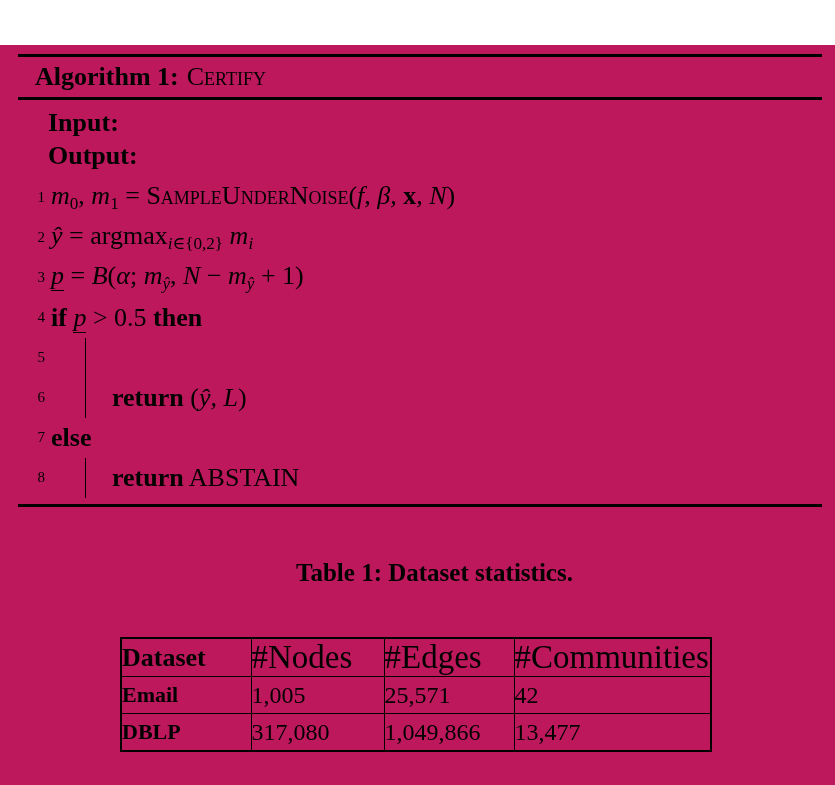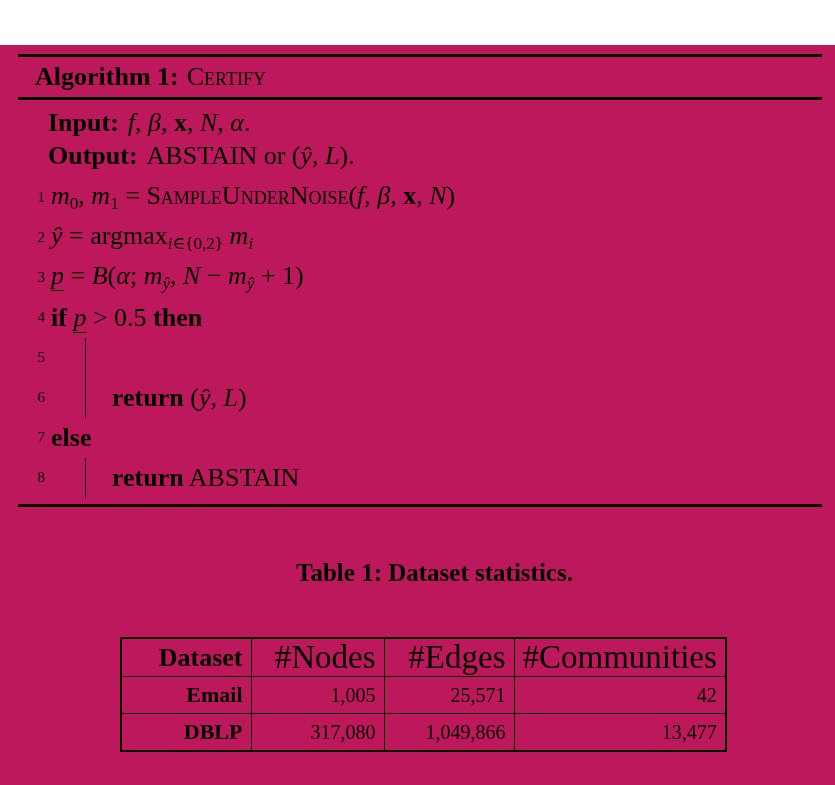--- a/index.html
+++ b/index.html
@@ -37,47 +37,45 @@
   .seg-subit{font-size:0.66em;vertical-align:-0.3em;font-style:italic;}
   .seg-pul{font-style:italic;border-bottom:1.5px solid #000;}
 
   
   #caption{position:absolute;top:514px;left:17px;width:835px;text-align:center;
     font-size:25px;font-weight:700;}
 
   
   #table-wrap{position:absolute;top:592px;left:120px;}
   table{border-collapse:collapse;border:2px solid #000;}
-  th,td{border:1.5px solid #000;text-align:right;vertical-align:middle;padding:0 8px;height:36px;}
+  th,td{border:1.5px solid #000;text-align:left;vertical-align:middle;padding:0 0;height:36px;}
   th.h-dataset{font-weight:700;font-size:26px;}
   th.h-plain{font-weight:400;font-size:33px;}
   td.c-name{font-weight:700;font-size:22px;}
-  td.c-num{font-weight:400;font-size:20px;}
+  td.c-num{font-weight:400;font-size:24px;}
 </style>
 </head>
 <body>
 
 <div id="page">
 
   <div id="algorithm">
     <div class="rule rule-top"></div>
     <div class="algo-title">
       <span class="t-bold">Algorithm 1:</span>
       <span class="t-sc">Certify</span>
     </div>
     <div class="rule rule-mid"></div>
 
     <div class="algo-body">
       <div class="io-line io-first">
         <span class="io-label">Input:</span>
-        <span><span class="seg-it">f, β, </span><span class="seg-bf">x</span><span class="seg-it">, N, α</span><span class="seg-rm">.</span></span>
       </div>
       <div class="io-line">
         <span class="io-label">Output:</span>
-        <span><span class="seg-rm">ABSTAIN or (</span><span class="seg-it">ŷ, L</span><span class="seg-rm">).</span></span>
       </div>
       <div class="algo-lines">
           <div class="num-line">
             <span class="lineno">1</span>
             <span class="content"><span class="seg-it">m</span><span class="seg-sub">0</span><span class="seg-rm">, </span><span class="seg-it">m</span><span class="seg-sub">1</span><span class="seg-rm"> = </span><span class="seg-sc">SampleUnderNoise</span><span class="seg-rm">(</span><span class="seg-it">f, β, </span><span class="seg-bf">x</span><span class="seg-it">, N</span><span class="seg-rm">)</span></span>
           </div>
           <div class="num-line">
             <span class="lineno">2</span>
             <span class="content"><span class="seg-it">ŷ</span><span class="seg-rm"> = argmax</span><span class="seg-subit">i</span><span class="seg-sub">∈{0,2}</span><span class="seg-rm"> </span><span class="seg-it">m</span><span class="seg-subit">i</span></span>
           </div>

